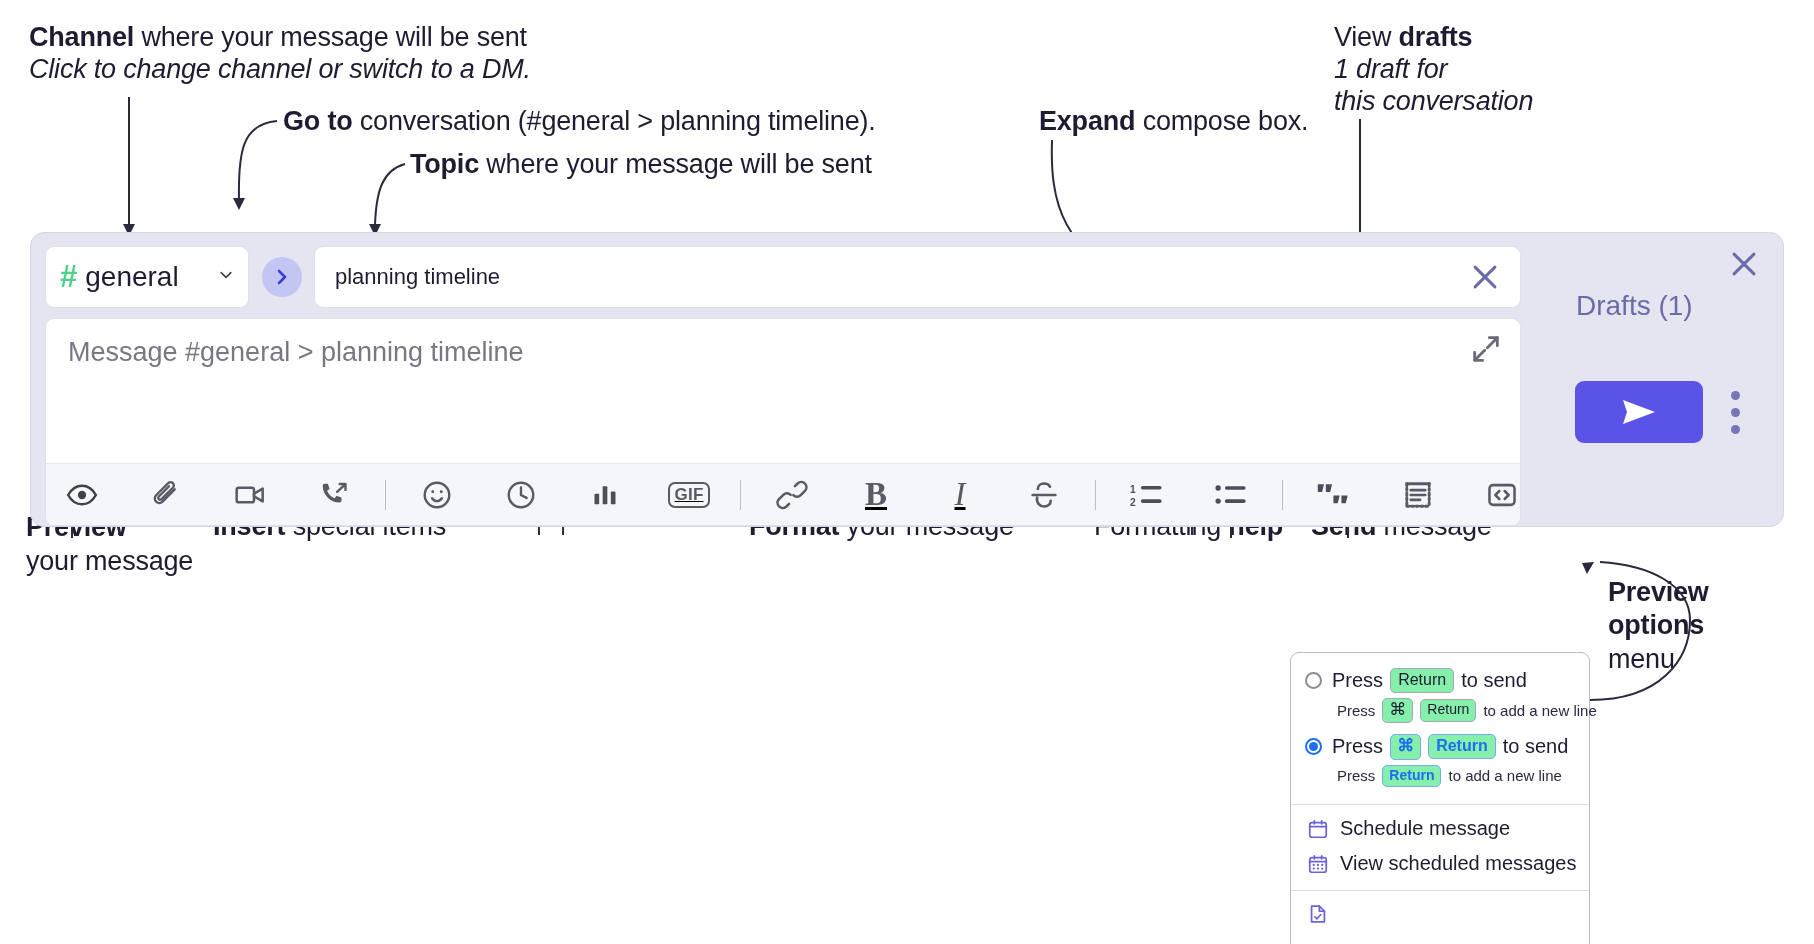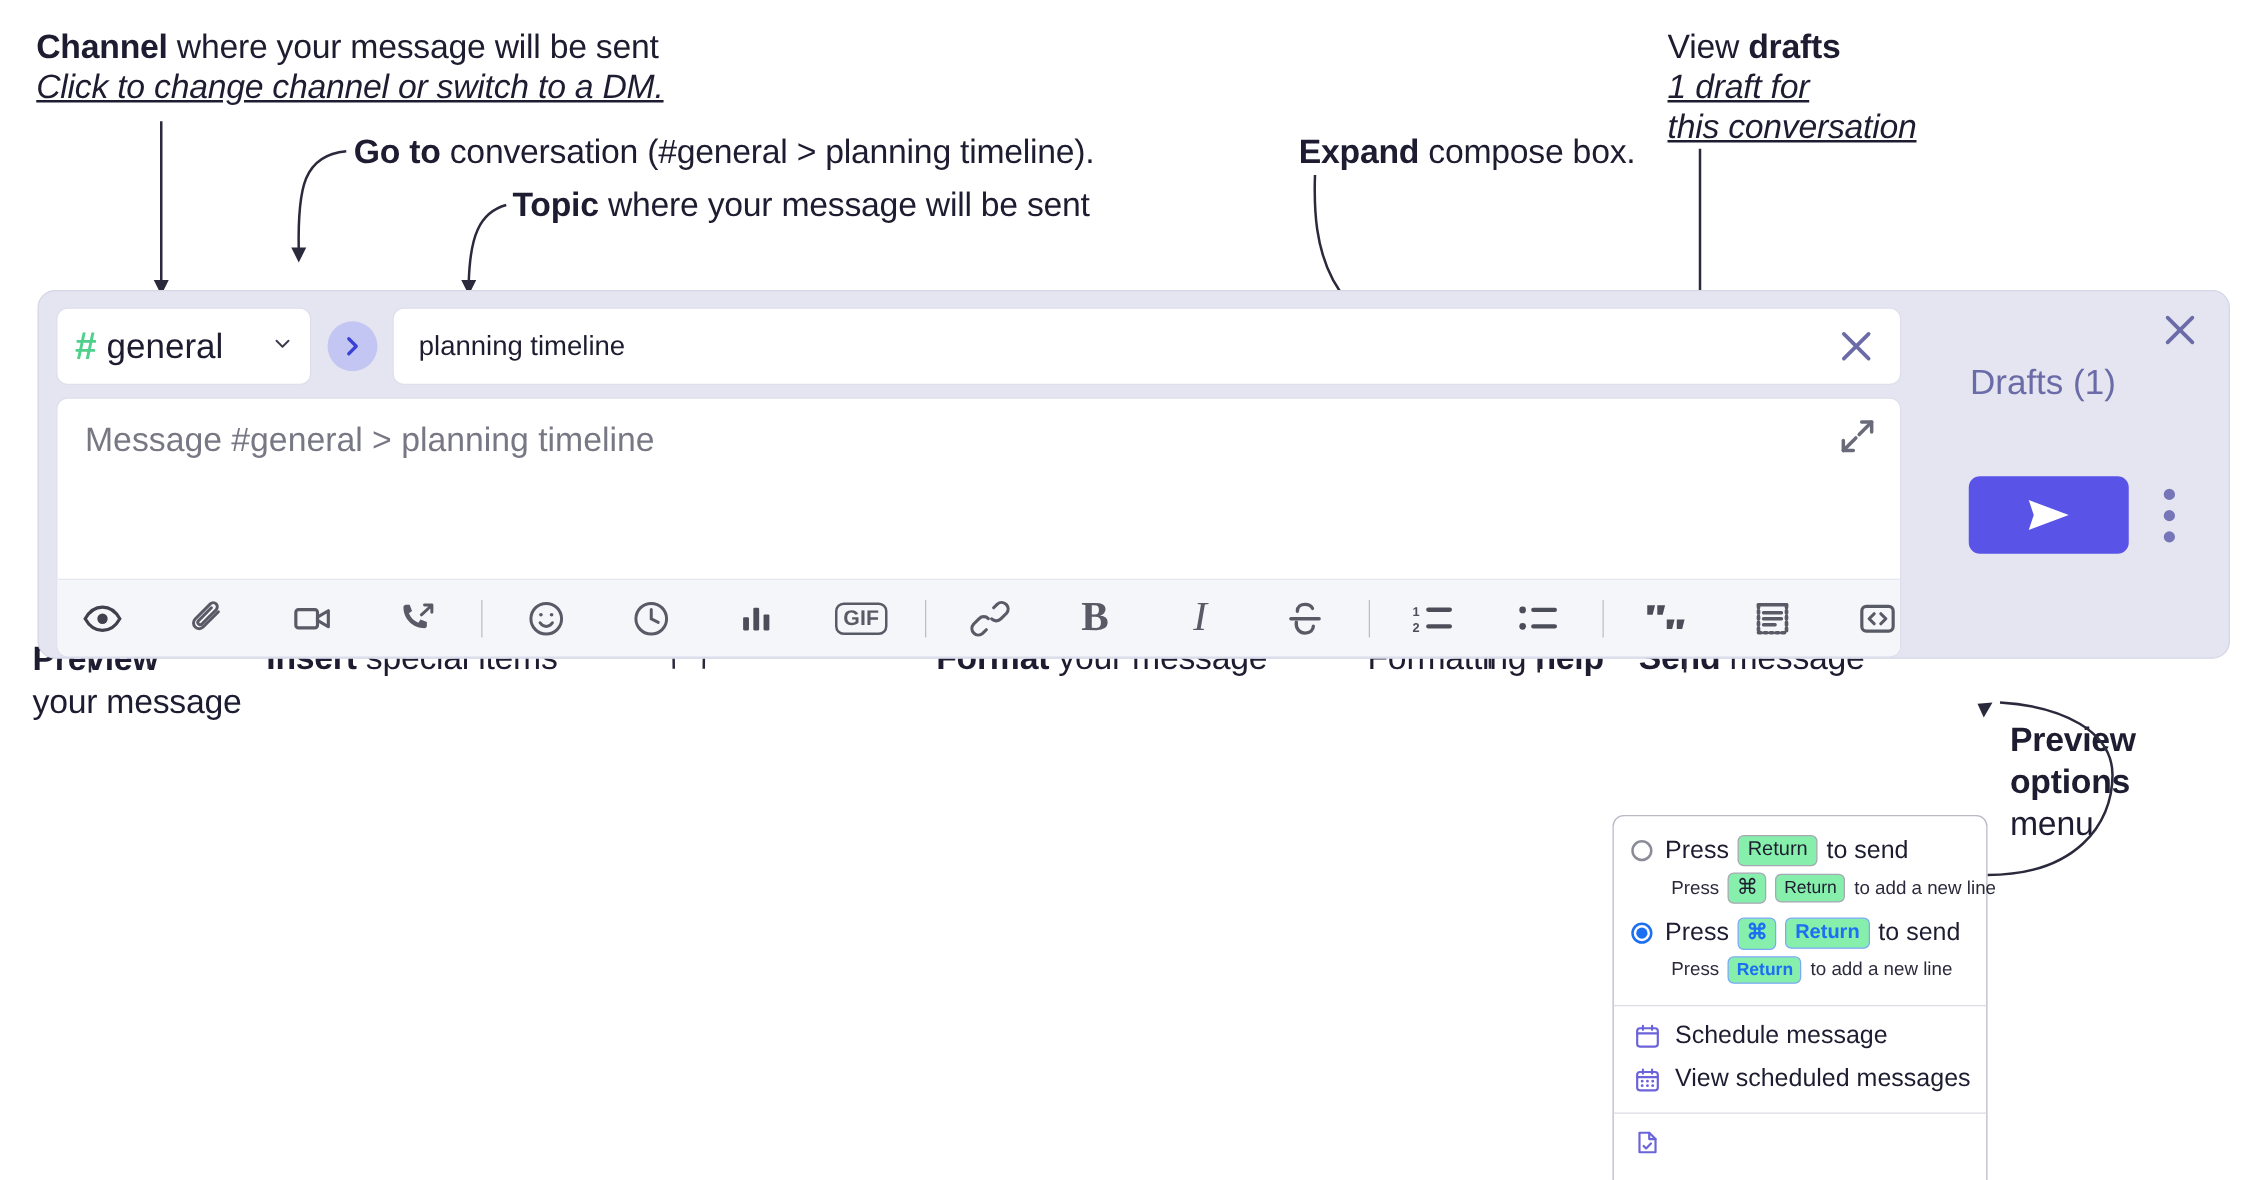--- a/index.html
+++ b/index.html
@@ -15,21 +15,21 @@
   .anno {
     position: absolute;
     color: #1d1c30;
     font-size: 27px;
     line-height: 1.18;
     white-space: nowrap;
     letter-spacing: -0.2px;
   }
   .anno b { font-weight: 700; }
   .anno i { font-style: italic; font-weight: 400; }
-  .anno .ital-line { font-style: italic; display:block;text-decoration:underline; }
+  .anno .ital-line { font-style: italic; display:block; }
 
   svg.lines { position: absolute; inset: 0; width: 1814px; height: 944px; pointer-events: none; }
 
   
   #compose {
     position: absolute;
     left: 30px; top: 232px;
     width: 1754px; height: 295px;
     background: #e4e5f1;
     border: 1px solid #d5d6e6;
@@ -94,20 +94,21 @@
   .expand-btn { position: absolute; right: 18px; top: 14px; width: 32px; height: 32px; cursor: pointer; }
 
   
   .toolbar {
     height: 62px;
     background: #f5f6f9;
     border-top: 1px solid #e7e8ef;
     display: flex; align-items: center;
     padding-left: 14px;
     gap: 12px;
+    text-decoration: underline;
   }
   .tb { width: 44px; height: 44px; display:flex; align-items:center; justify-content:center; cursor:pointer; flex:none; }
   .tb svg { display: block; }
   .tb-gap { width: 16px; flex:none; }
   .tb-sep { width: 1px; height: 30px; background: #bcbdc9; margin: 0 17px; flex:none; }
   .gif-box {
     border: 2.6px solid #585a66; border-radius: 7px;
     font-size: 17px; font-weight: 700; color: #585a66;
     padding: 2px 5px 3px; letter-spacing: 0.2px; line-height:1;
   }

